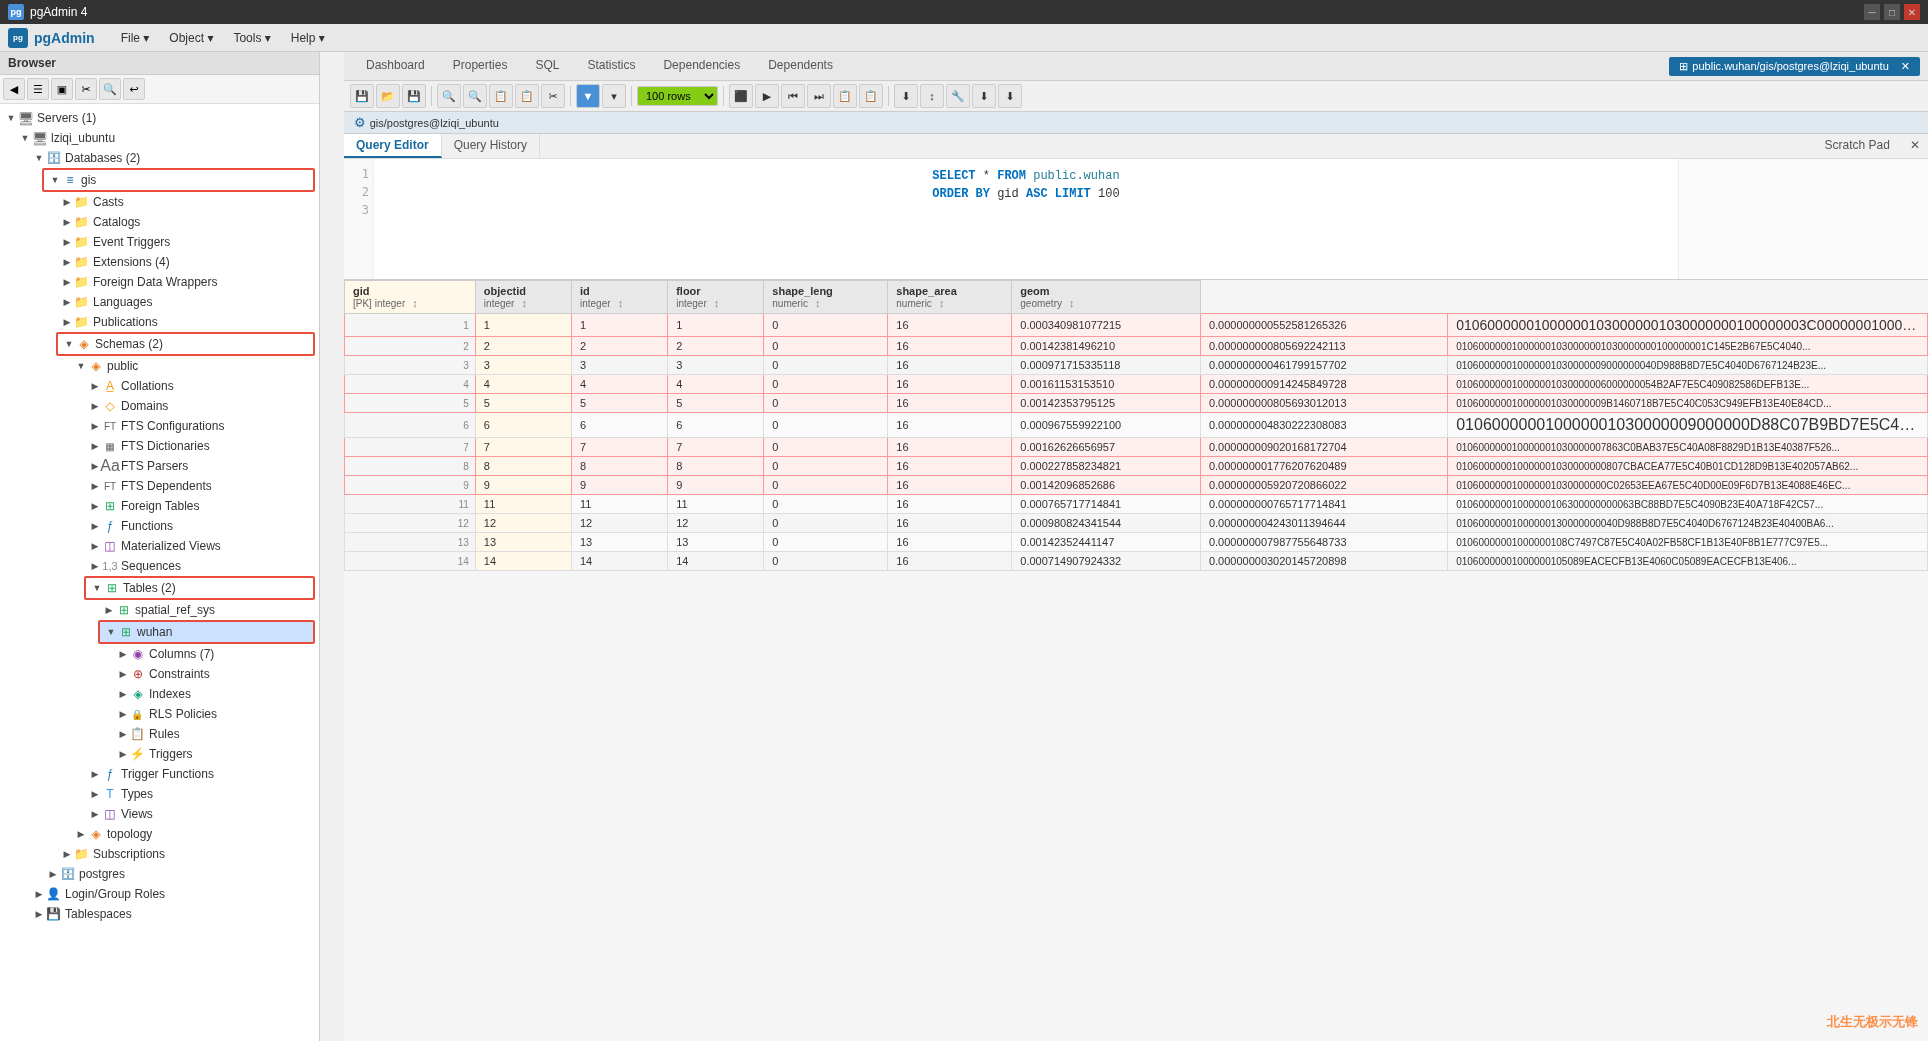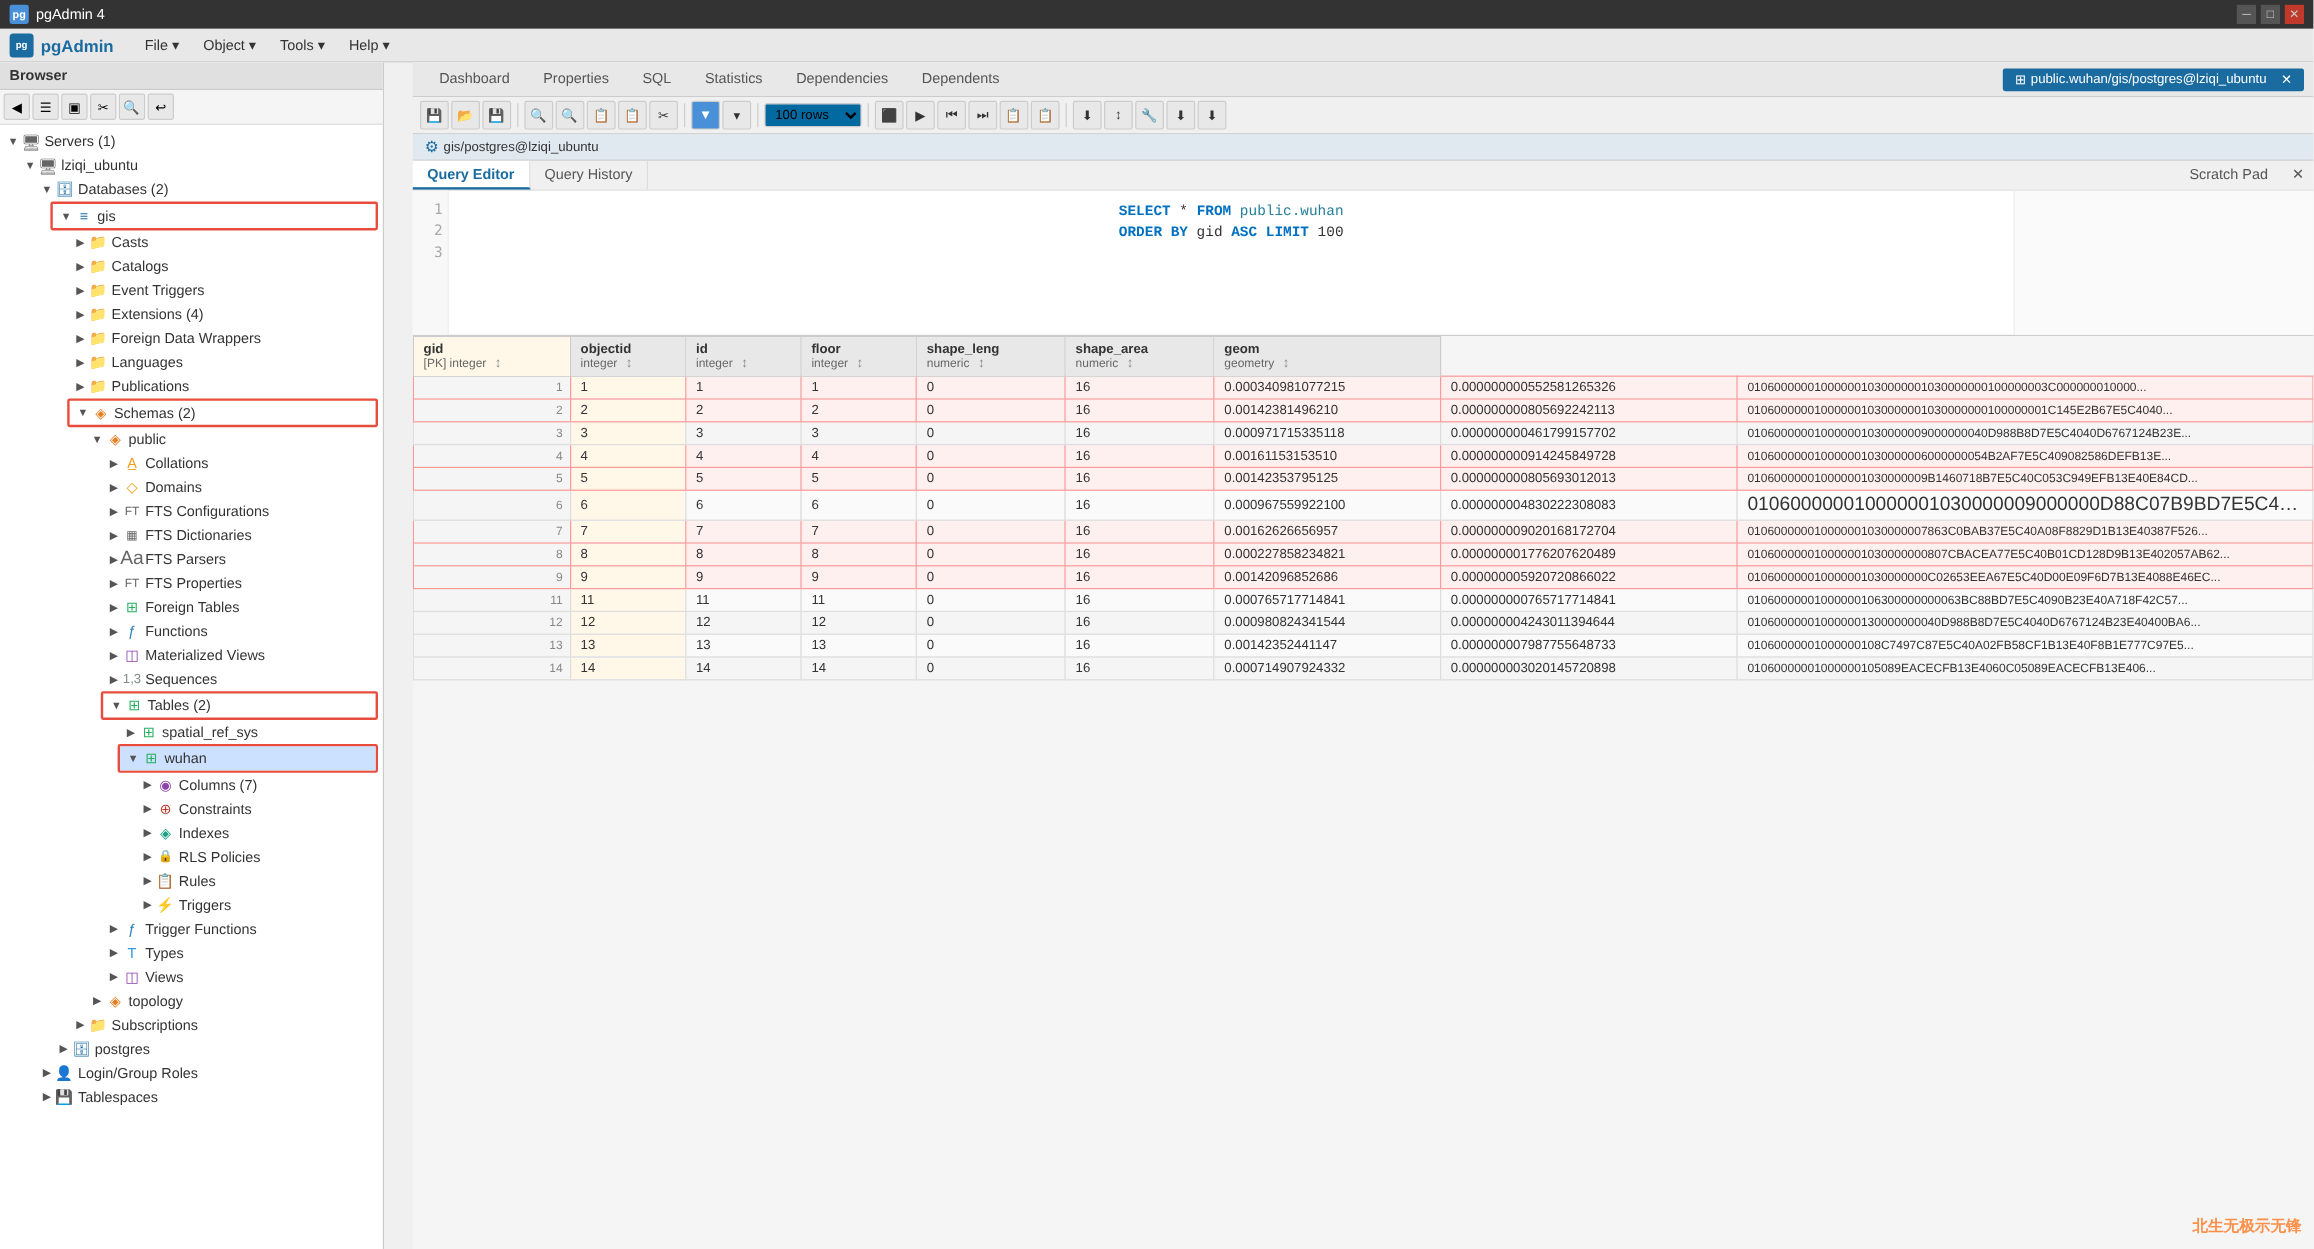--- a/index.html
+++ b/index.html
@@ -59,21 +59,21 @@
     .top-tabs { background: #e8e8e8; display: flex; align-items: center; border-bottom: 1px solid #ccc; padding: 0 8px; gap: 0; }
     .top-tab { padding: 6px 14px; cursor: pointer; font-size: 12px; border-bottom: 2px solid transparent; color: #555; }
     .top-tab-path { margin-left: auto; background: #1a6ba0; color: white; padding: 3px 10px; font-size: 11px; border-radius: 2px; display: flex; align-items: center; gap: 4px; }
     .top-tab-close { margin-left: 8px; cursor: pointer; }
 
     
     .query-toolbar { background: #f0f0f0; border-bottom: 1px solid #ccc; padding: 3px 6px; display: flex; align-items: center; gap: 2px; }
     .query-toolbar-btn { width: 24px; height: 24px; background: #e8e8e8; border: 1px solid #ccc; cursor: pointer; display: flex; align-items: center; justify-content: center; font-size: 11px; border-radius: 2px; color: #333; }
     .query-toolbar-btn.active { background: #4a90d9; color: white; }
     .toolbar-sep { width: 1px; height: 20px; background: #ccc; margin: 0 3px; }
-    .rows-select { padding: 2px 4px; border: 1px solid #ccc; border-radius: 2px; font-size: 11px; background: #0369a1; }
+    .rows-select { padding: 2px 4px; border: 1px solid #ccc; border-radius: 2px; font-size: 11px; background: #84cc16; }
 
     
     .query-area { background: #fff; flex: 0 0 auto; border-bottom: 1px solid #ccc; position: relative; }
     .query-editor-tabs { background: #f0f0f0; display: flex; border-bottom: 1px solid #ddd; }
     .query-editor-tab { padding: 4px 12px; cursor: pointer; font-size: 12px; color: #555; border-right: 1px solid #ddd; }
     .query-editor-tab.active { background: #fff; color: #1a6ba0; font-weight: bold; border-bottom: 2px solid #1a6ba0; }
     .scratch-pad-label { margin-left: auto; padding: 4px 12px; font-size: 12px; color: #555; }
     .scratch-close { padding: 4px 8px; cursor: pointer; color: #555; }
     .query-content { display: flex; min-height: 120px; }
     .line-numbers { background: #f8f8f8; border-right: 1px solid #eee; padding: 8px 4px; font-family: monospace; font-size: 12px; color: #aaa; text-align: right; min-width: 30px; }
@@ -249,21 +249,21 @@
                     <span class="tree-label">FTS Dictionaries</span>
                   </div>
                   <div class="tree-item">
                     <span class="tree-arrow">▶</span>
                     <span class="tree-icon" style="font-size:16px; color:#666;">Aa</span>
                     <span class="tree-label">FTS Parsers</span>
                   </div>
                   <div class="tree-item">
                     <span class="tree-arrow">▶</span>
                     <span class="tree-icon" style="font-size:10px; color:#666;">FT</span>
-                    <span class="tree-label">FTS Properties</span>
+                    <span class="tree-label">FTS Dependents</span>
                   </div>
                   <div class="tree-item">
                     <span class="tree-arrow">▶</span>
                     <span class="tree-icon icon-table">⊞</span>
                     <span class="tree-label">Foreign Tables</span>
                   </div>
                   <div class="tree-item">
                     <span class="tree-arrow">▶</span>
                     <span class="tree-icon icon-function">ƒ</span>
                     <span class="tree-label">Functions</span>
@@ -519,21 +519,21 @@
           <tbody id="table-body">
           <tr class="highlighted">
                 <td style="color: rgb(136, 136, 136); text-align: right; padding-right: 6px; font-size: 10px; background: rgb(245, 245, 245);">1</td>
                 <td style="background: rgb(255, 248, 232);">1</td>
                 <td>1</td>
                 <td>1</td>
                 <td>0</td>
                 <td>16</td>
                 <td>0.000340981077215</td>
                 <td>0.000000000552581265326</td>
-                <td style="max-width: 300px; overflow: hidden; text-overflow: ellipsis; font-size: 10px;">010600000010000001030000001030000000100000003C000000010000...</td>
+                <td style="max-width: 300px; overflow: hidden; text-overflow: ellipsis; font-size: 14px;">010600000010000001030000001030000000100000003C000000010000...</td>
               </tr>
               <tr class="highlighted">
                 <td style="color: rgb(136, 136, 136); text-align: right; padding-right: 6px; font-size: 10px; background: rgb(245, 245, 245);">2</td>
                 <td style="background: rgb(255, 248, 232);">2</td>
                 <td>2</td>
                 <td>2</td>
                 <td>0</td>
                 <td>16</td>
                 <td>0.00142381496210</td>
                 <td>0.000000000805692242113</td>

